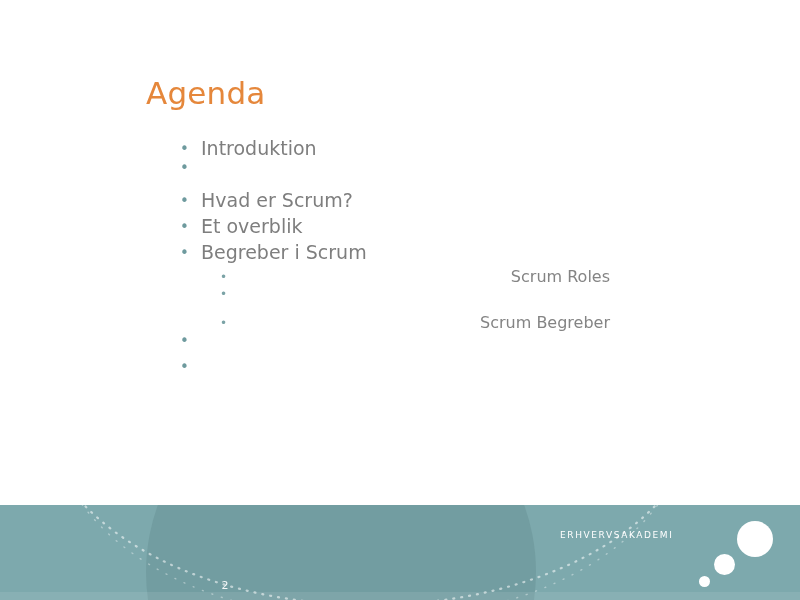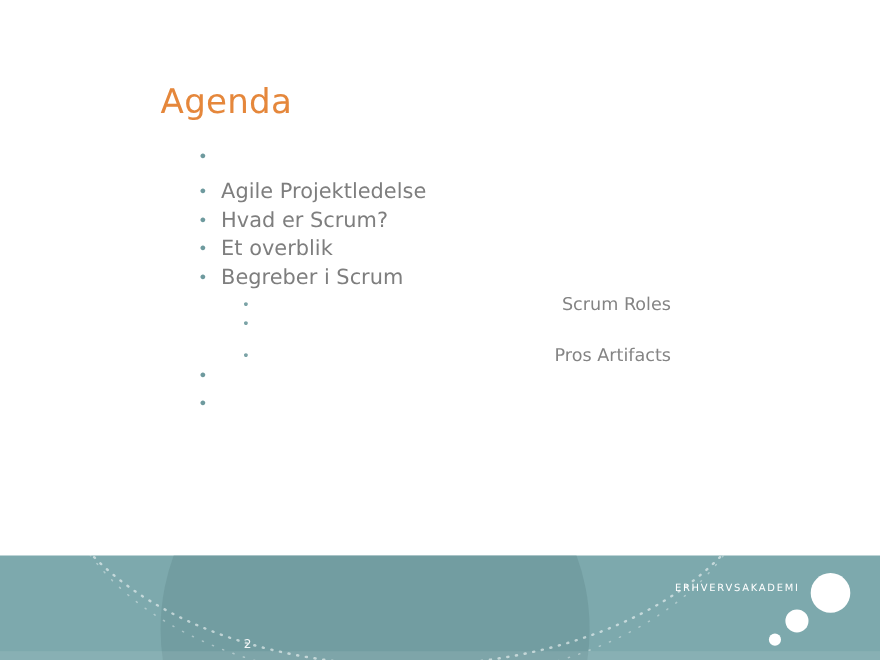--- a/index.html
+++ b/index.html
@@ -128,21 +128,21 @@
     height: 8px;
     background: rgba(255, 255, 255, 0.09);
   }
 
   
   #footer-logo {
     position: absolute;
     left: 560px;
     top: 528px;
     width: 167px;
-    text-align: right;
+    text-align: left;
     color: #ffffff;
     font-size: 9px;
     line-height: 15px;
     letter-spacing: 1.6px;
     font-weight: 400;
   }
 
   .logo-circle {
     position: absolute;
     border-radius: 50%;
@@ -168,24 +168,24 @@
 </head>
 <body>
 
 <div id="slide">
 
   <div id="slide-title">Agenda</div>
 
   <div id="content-list">
       <div class="bullet-row level-1">
         <span class="bullet-mark">•</span>
-      </div>
-      <div class="bullet-row level-1">
-        <span class="bullet-mark">•</span>
-        <span class="bullet-text">Agile Projektledelse</span>
+        <span class="bullet-text">Introduktion</span>
+      </div>
+      <div class="bullet-row level-1">
+        <span class="bullet-mark">•</span>
       </div>
       <div class="bullet-row level-1">
         <span class="bullet-mark">•</span>
         <span class="bullet-text">Hvad er Scrum?</span>
       </div>
       <div class="bullet-row level-1">
         <span class="bullet-mark">•</span>
         <span class="bullet-text">Et overblik</span>
       </div>
       <div class="bullet-row level-1">
@@ -194,21 +194,21 @@
       </div>
       <div class="bullet-row level-2">
         <span class="bullet-mark">•</span>
         <span class="bullet-text">Scrum Roles</span>
       </div>
       <div class="bullet-row level-2">
         <span class="bullet-mark">•</span>
       </div>
       <div class="bullet-row level-2">
         <span class="bullet-mark">•</span>
-        <span class="bullet-text">Pros Artifacts</span>
+        <span class="bullet-text">Scrum Begreber</span>
       </div>
       <div class="bullet-row level-1">
         <span class="bullet-mark">•</span>
       </div>
       <div class="bullet-row level-1">
         <span class="bullet-mark">•</span>
       </div>
     </div>
 
   <div id="footer-band">

